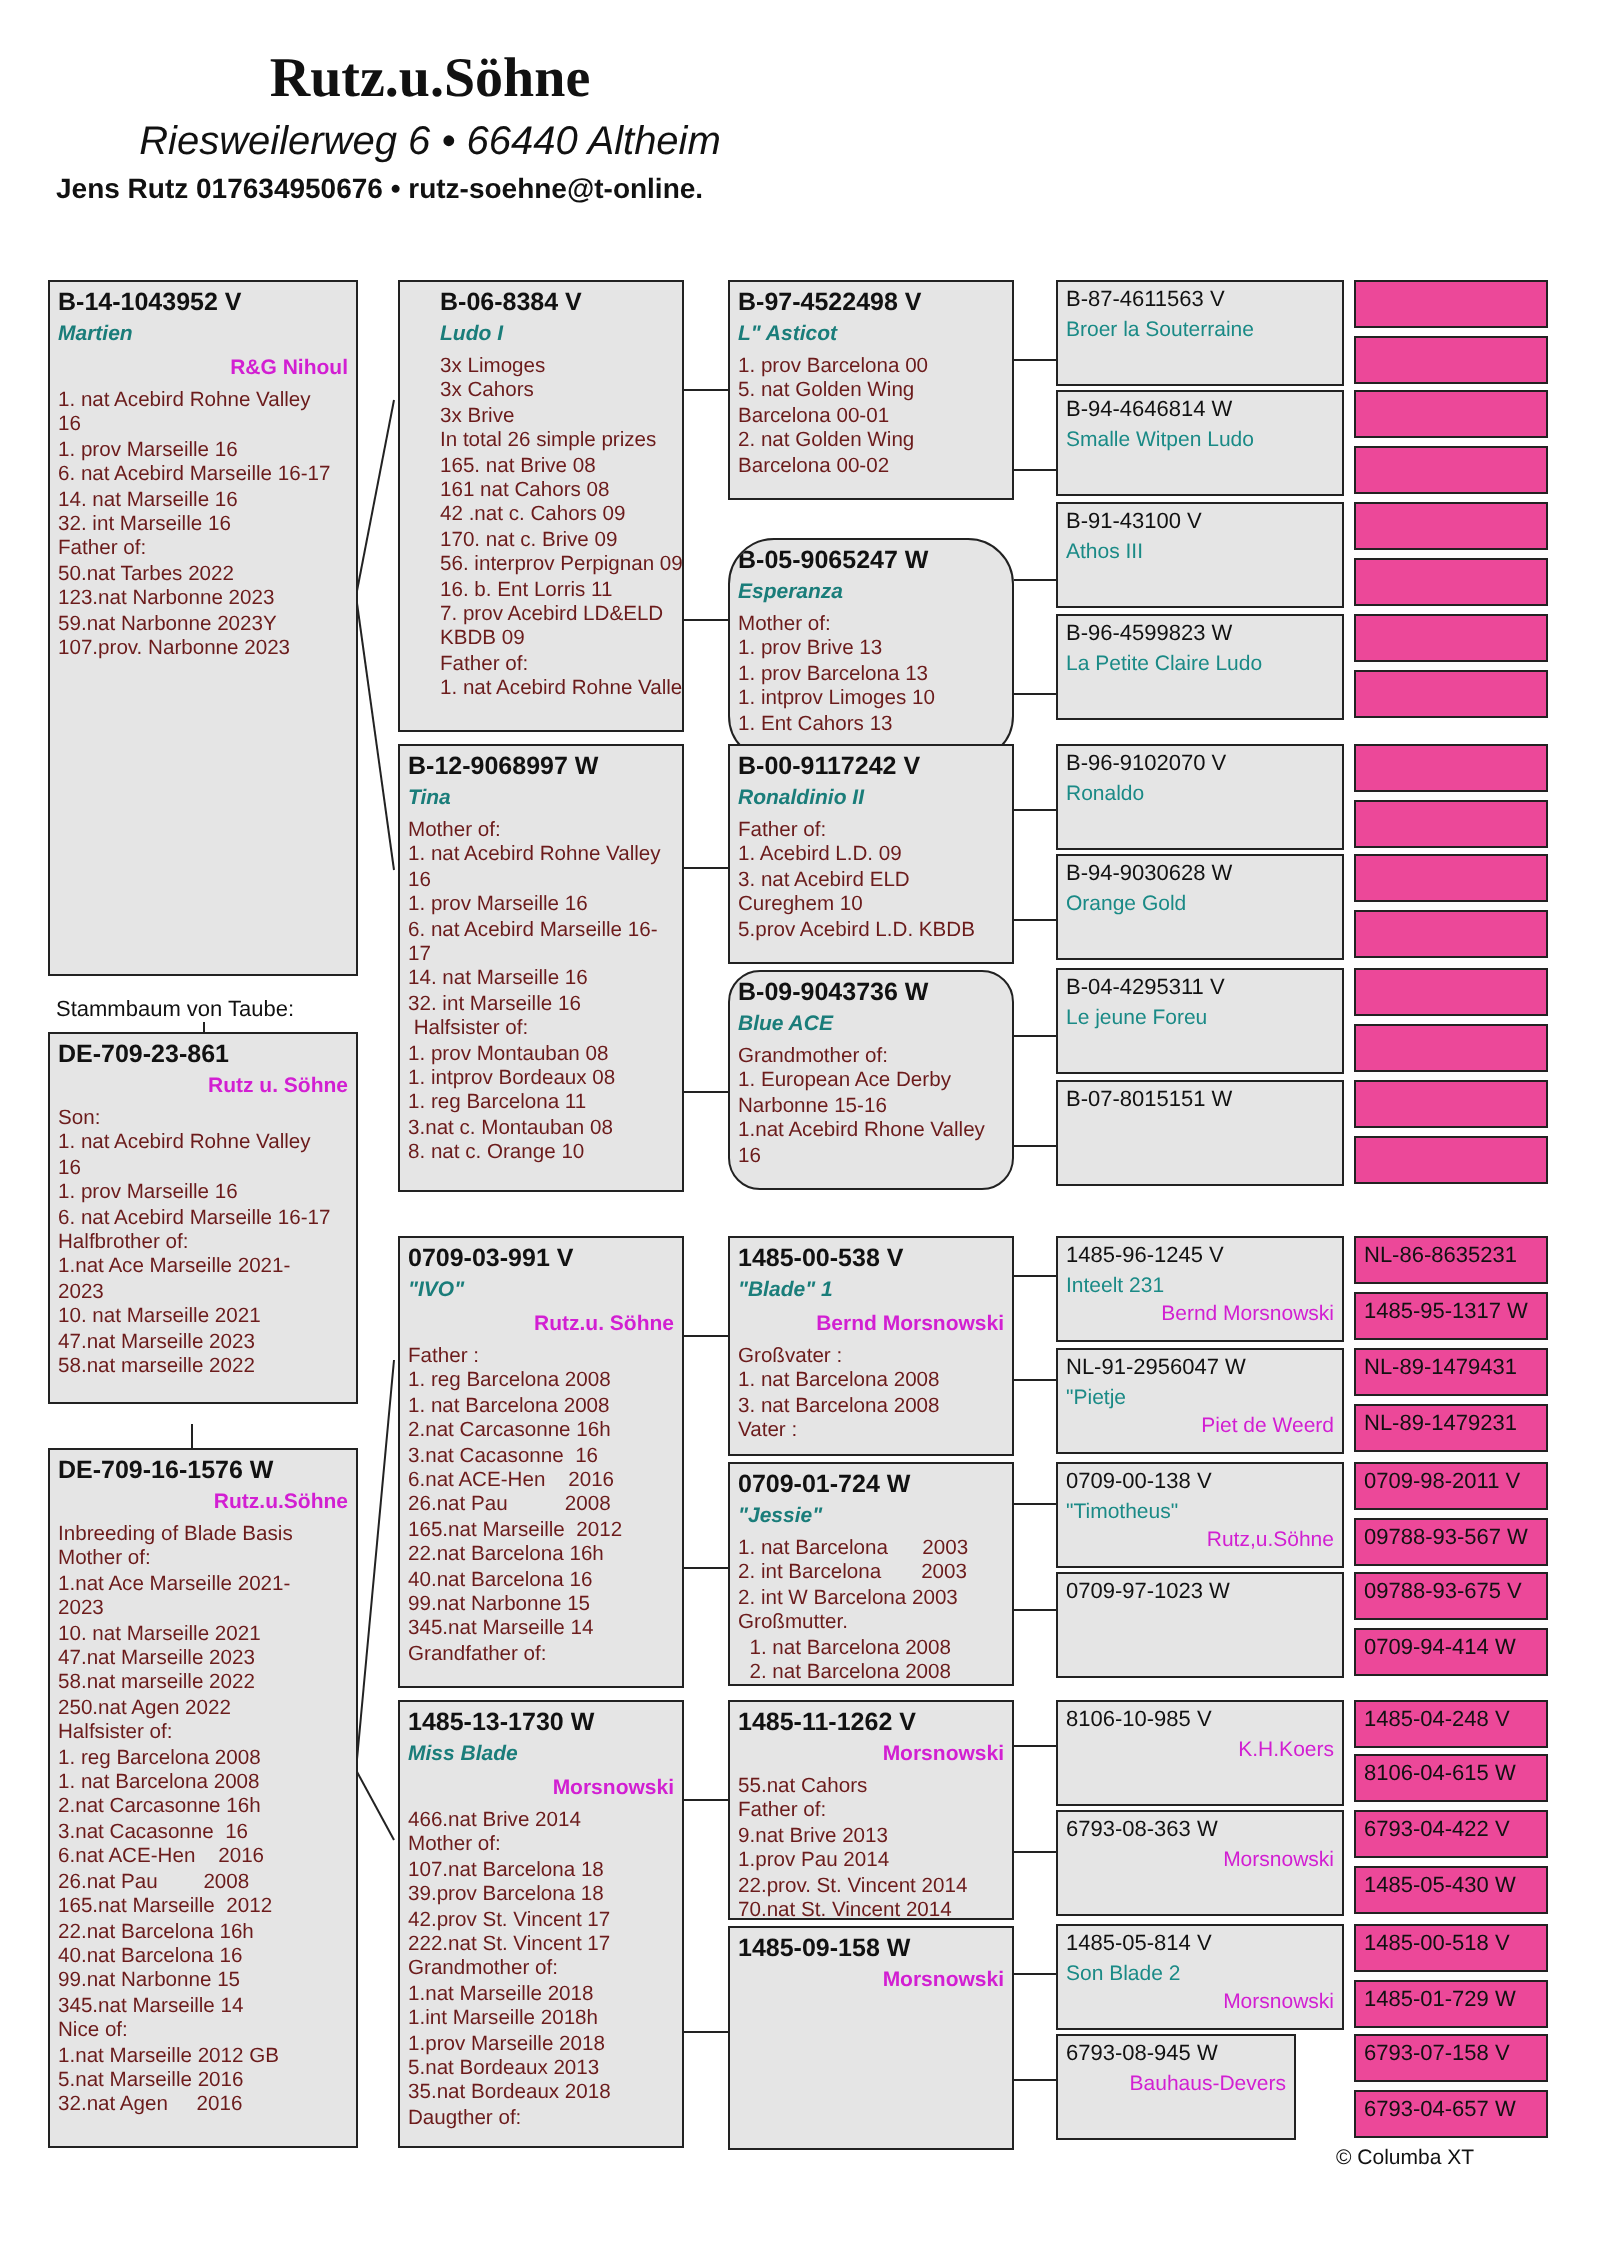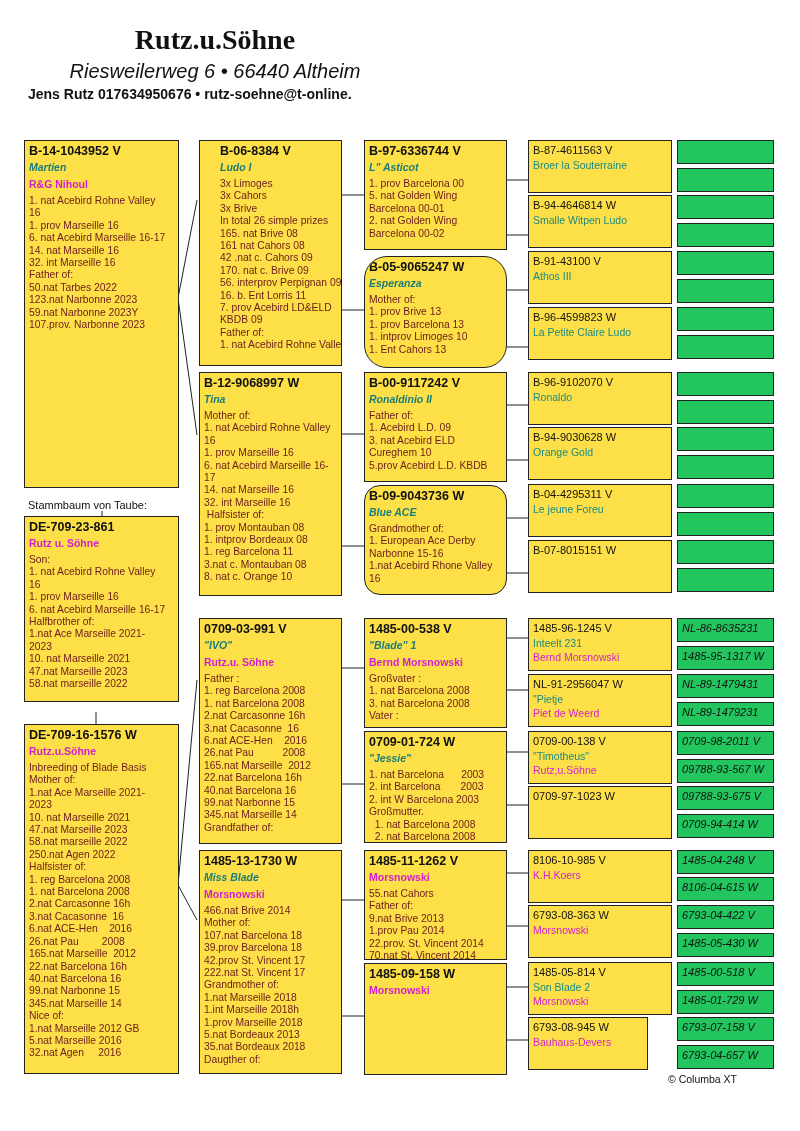--- a/index.html
+++ b/index.html
@@ -1,29 +1,29 @@
 <!DOCTYPE html>
 <html><head>
 <meta charset="utf-8">
 <style>
   html,body{margin:0;padding:0;background:#fff;}
   body{width:800px;height:1131px;position:relative;overflow:hidden;font-family:"Liberation Sans",sans-serif;}
   .abs{position:absolute;}
   .title{left:0;width:430px;top:24px;text-align:center;font-family:"Liberation Serif",serif;font-weight:bold;font-size:28px;color:#111;}
   .addr{left:0;width:430px;top:60px;text-align:center;font-style:italic;font-size:20px;color:#111;}
   .contact{left:28px;top:86px;font-weight:bold;font-size:14px;color:#111;}
-  .box{position:absolute;border:1.5px solid #222;background:#fde047;box-sizing:border-box;overflow:hidden;padding:3px 4px;}
+  .box{position:absolute;border:1.5px solid #222;background:#e5e5e5;box-sizing:border-box;overflow:hidden;padding:3px 4px;}
   .ring{font-weight:bold;font-size:12.5px;color:#111;margin:0 0 3px 0;white-space:nowrap;}
   .name{font-weight:bold;font-style:italic;font-size:10.5px;color:#1a7d7a;margin:2px 0 5px 0;}
-  .owner{font-weight:bold;font-size:10.5px;color:#d21fd2;margin:2px 0 5px 0;}
+  .owner{font-weight:bold;font-size:10.5px;color:#d21fd2;margin:2px 0 5px 0;text-align:right;}
   .lines{font-size:10.3px;color:#6b1b1b;line-height:12.4px;white-space:pre;}
   .small .ring{font-weight:normal;font-size:11px;}
   .small .name{font-weight:normal;font-style:normal;font-size:10.5px;color:#1a8a86;margin:1px 0 2px 0;}
   .small .owner{font-weight:normal;font-size:10.5px;color:#d21fd2;margin:1px 0 2px 0;}
-  .g4{position:absolute;border:1.5px solid #222;background:#22c55e;box-sizing:border-box;font-size:11px;color:#111;padding:3px 4px;white-space:nowrap;overflow:hidden;font-style:italic;}
+  .g4{position:absolute;border:1.5px solid #222;background:#ec4899;box-sizing:border-box;font-size:11px;color:#111;padding:3px 4px;white-space:nowrap;overflow:hidden;}
   .stamm{left:28px;top:499px;font-size:11px;color:#111;}
   .copy{left:668px;top:1073px;font-size:10.5px;color:#111;}
   svg.conn{position:absolute;left:0;top:0;width:800px;height:1131px;pointer-events:none;}
   svg.conn line{stroke:#222;stroke-width:1;}
 </style>
 </head>
 <body>
 
 <div class="abs title">Rutz.u.Söhne</div>
 <div class="abs addr">Riesweilerweg 6 • 66440 Altheim</div>
@@ -200,29 +200,29 @@
 1.nat Marseille 2018
 1.int Marseille 2018h
 1.prov Marseille 2018
 5.nat Bordeaux 2013
 35.nat Bordeaux 2018
 Daugther of:</div>
     </div>
   </div>
 <div id="ggp-container">
     <div class="box" style="left: 364px; top: 140px; width: 143px; height: 110px;">
-      <div class="ring">B-97-6336744 V</div>
+      <div class="ring">B-97-4522498 V</div>
       <div class="name">L" Asticot</div>
       <div class="lines">1. prov Barcelona 00
 5. nat Golden Wing
 Barcelona 00-01
 2. nat Golden Wing
 Barcelona 00-02</div>
     </div>
-    <div class="box" style="left: 364px; top: 256px; width: 143px; height: 112px; border-radius: 23px;">
+    <div class="box" style="left: 364px; top: 269px; width: 143px; height: 112px; border-radius: 23px;">
       <div class="ring">B-05-9065247 W</div>
       <div class="name">Esperanza</div>
       <div class="lines">Mother of:
 1. prov Brive 13
 1. prov Barcelona 13
 1. intprov Limoges 10
 1. Ent Cahors 13</div>
     </div>
     <div class="box" style="left: 364px; top: 372px; width: 143px; height: 110px;">
       <div class="ring">B-00-9117242 V</div>

